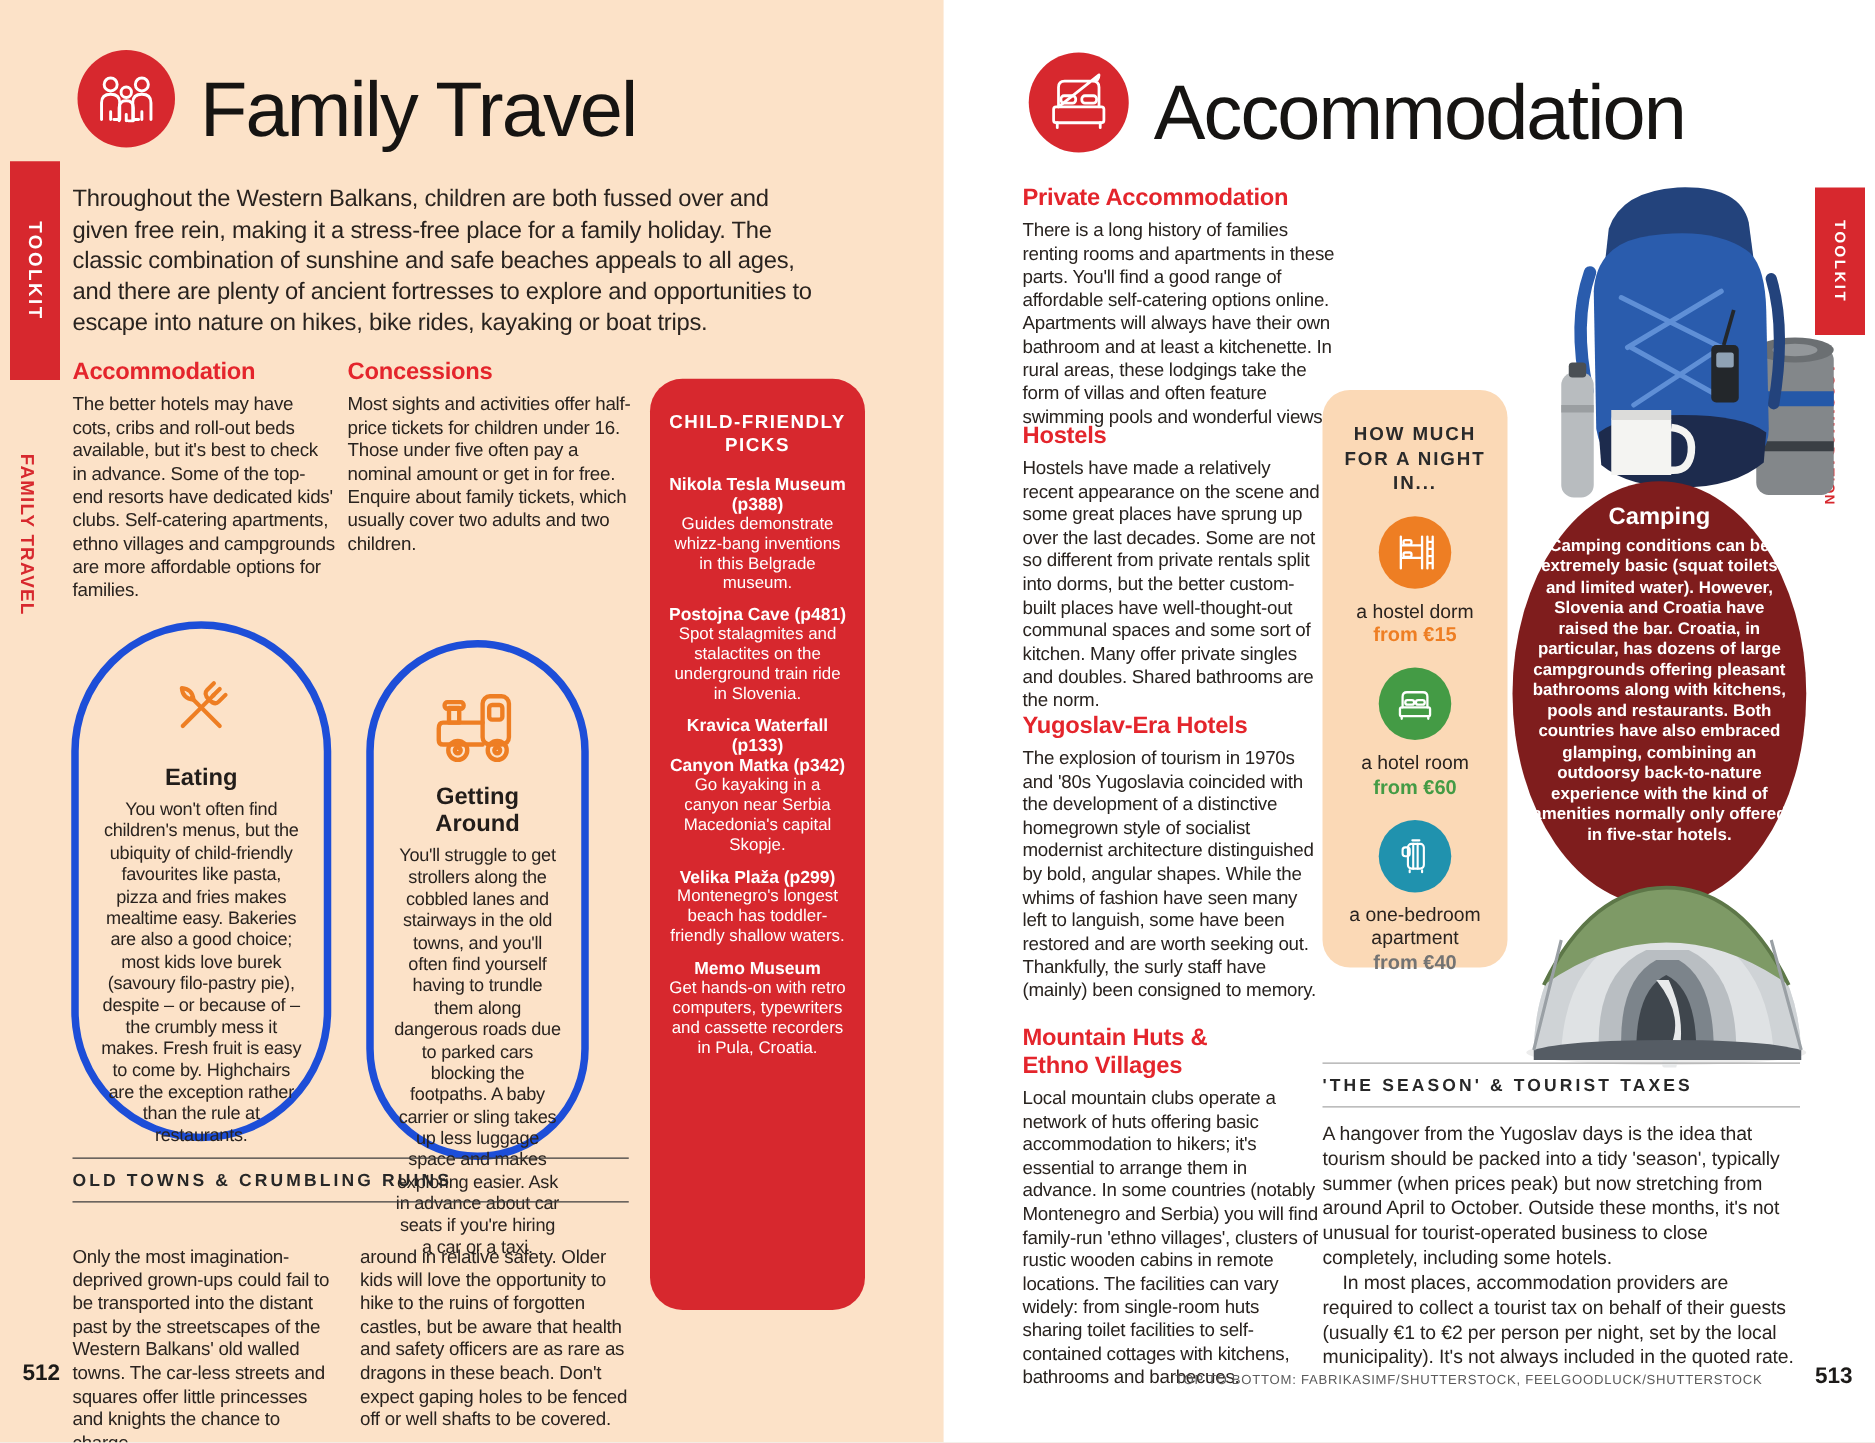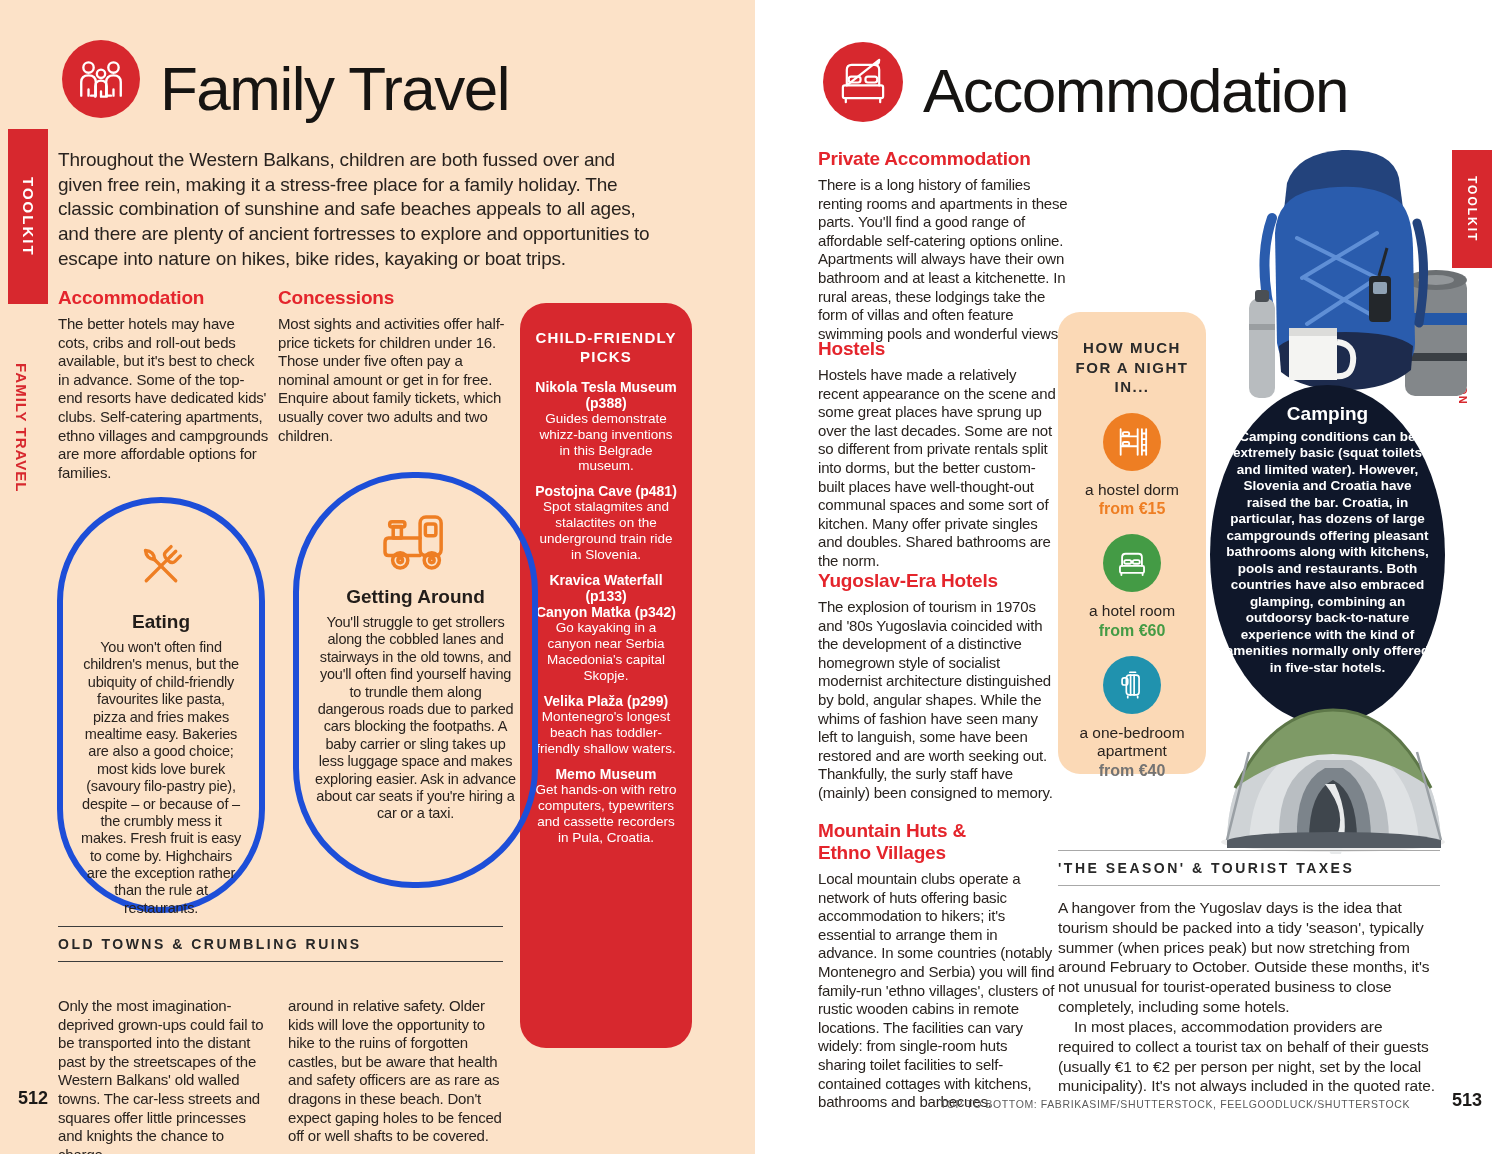--- a/index.html
+++ b/index.html
@@ -52,21 +52,21 @@
   
   .pricebox{position:absolute;background:#fbd9b6;border-radius:22px;text-align:center;
             box-sizing:border-box;padding:26px 10px;}
   .pricetitle{font-weight:bold;font-size:15px;letter-spacing:1.5px;line-height:1.3;color:#2a2a2a;}
   .pcircle{width:58px;height:58px;border-radius:50%;margin:16px auto 10px auto;
            display:flex;align-items:center;justify-content:center;}
   .plabel{font-size:15.5px;line-height:1.15;color:#29231f;}
   .pprice{font-weight:bold;font-size:16px;margin-top:2px;}
 
   
-  .campoval{position:absolute;background:#0f172a;border-radius:50%;color:#fff;text-align:center;
+  .campoval{position:absolute;background:#7f1d1d;border-radius:50%;color:#fff;text-align:center;
             display:flex;flex-direction:column;align-items:center;justify-content:flex-start;
             box-sizing:border-box;}
   .camptitle{font-size:19px;font-weight:bold;margin:18px 0 4px 0;}
   .campbody{font-size:13.5px;font-weight:bold;line-height:1.22;width:206px;}
 
   .season-p{font-size:15.5px;line-height:1.28;letter-spacing:-0.1px;margin:0;color:#29231f;}
   .credit{position:absolute;font-size:10.5px;letter-spacing:0.6px;color:#5a5a5a;white-space:nowrap;}
 </style>
 </head>
 <body>
@@ -139,21 +139,21 @@
           <g transform="rotate(-45 60 60)">
             <path d="M60 40 V98"></path>
             <path d="M60 44 q-10 -12 0 -24 q10 12 0 24 z"></path>
           </g>
         </svg>
       </span>
       <div class="ovaltitle">Eating</div>
       <div class="ovalbody">You won't often find children's menus, but the ubiquity of child-friendly favourites like pasta, pizza and fries makes mealtime easy. Bakeries are also a good choice; most kids love burek (savoury filo-pastry pie), despite – or because of – the crumbly mess it makes. Fresh fruit is easy to come by. Highchairs are the exception rather than the rule at restaurants.</div>
     </div>
 
-    <div class="oval" style="left:293px;top:472px;width:245px;height:416px;">
+    <div class="oval" style="left:293px;top:512px;width:178px;height:416px;">
       <span>
         <svg width="76" height="66" viewBox="0 0 130 110" fill="none" stroke="#ee7e23" stroke-width="6" stroke-linecap="round" stroke-linejoin="round">
           <rect x="72" y="14" width="36" height="66" rx="10"></rect>
           <rect x="81" y="26" width="18" height="20" rx="4"></rect>
           <path d="M72 50 H18 q-6 0 -6 8 v16 q0 6 6 6 h54"></path>
           <rect x="26" y="30" width="14" height="20"></rect>
           <rect x="20" y="22" width="26" height="9" rx="4"></rect>
           <circle cx="38" cy="88" r="13"></circle>
             <circle cx="38" cy="88" r="4"></circle>
           <circle cx="92" cy="88" r="13"></circle>
@@ -299,21 +299,21 @@
         <path d="M36 60 L14 148 M204 60 L228 148" stroke="#9aa0a5" stroke-width="2.5" fill="none"></path>
       </svg>
     </div>
 
     <div class="rulehead" style="left:303px;top:850px;width:382px;">
       <div class="hairline light"></div>
       <div class="txt">'THE SEASON' &amp; TOURIST TAXES</div>
       <div class="hairline light"></div>
     </div>
     <div class="col" style="left:303px;top:898px;width:382px;">
-      <p class="season-p">A hangover from the Yugoslav days is the idea that tourism should be packed into a tidy 'season', typically summer (when prices peak) but now stretching from around February to October. Outside these months, it's not unusual for tourist-operated business to close completely, including some hotels.</p>
+      <p class="season-p">A hangover from the Yugoslav days is the idea that tourism should be packed into a tidy 'season', typically summer (when prices peak) but now stretching from around April to October. Outside these months, it's not unusual for tourist-operated business to close completely, including some hotels.</p>
       <p class="season-p" style="text-indent:16px;">In most places, accommodation providers are required to collect a tourist tax on behalf of their guests (usually €1 to €2 per person per night, set by the local municipality). It's not always included in the quoted rate.</p>
     </div>
 
     <div class="credit" style="right:90px;top:1098px;">TOP TO BOTTOM: FABRIKASIMF/SHUTTERSTOCK, FEELGOODLUCK/SHUTTERSTOCK</div>
     <div class="pgnum" style="right:18px;top:1090px;">513</div>
   </div>
 
 </div>
 
 </body></html>

